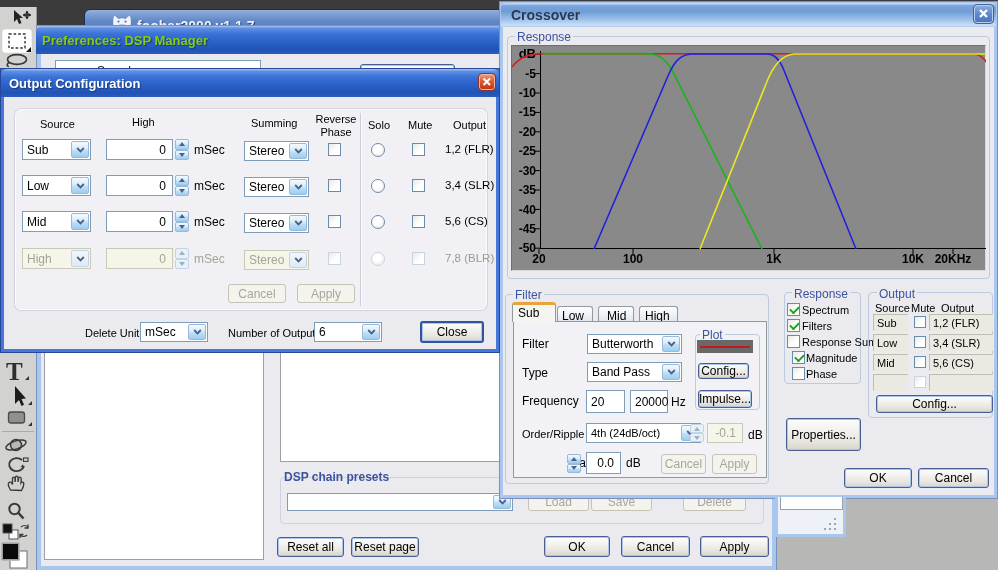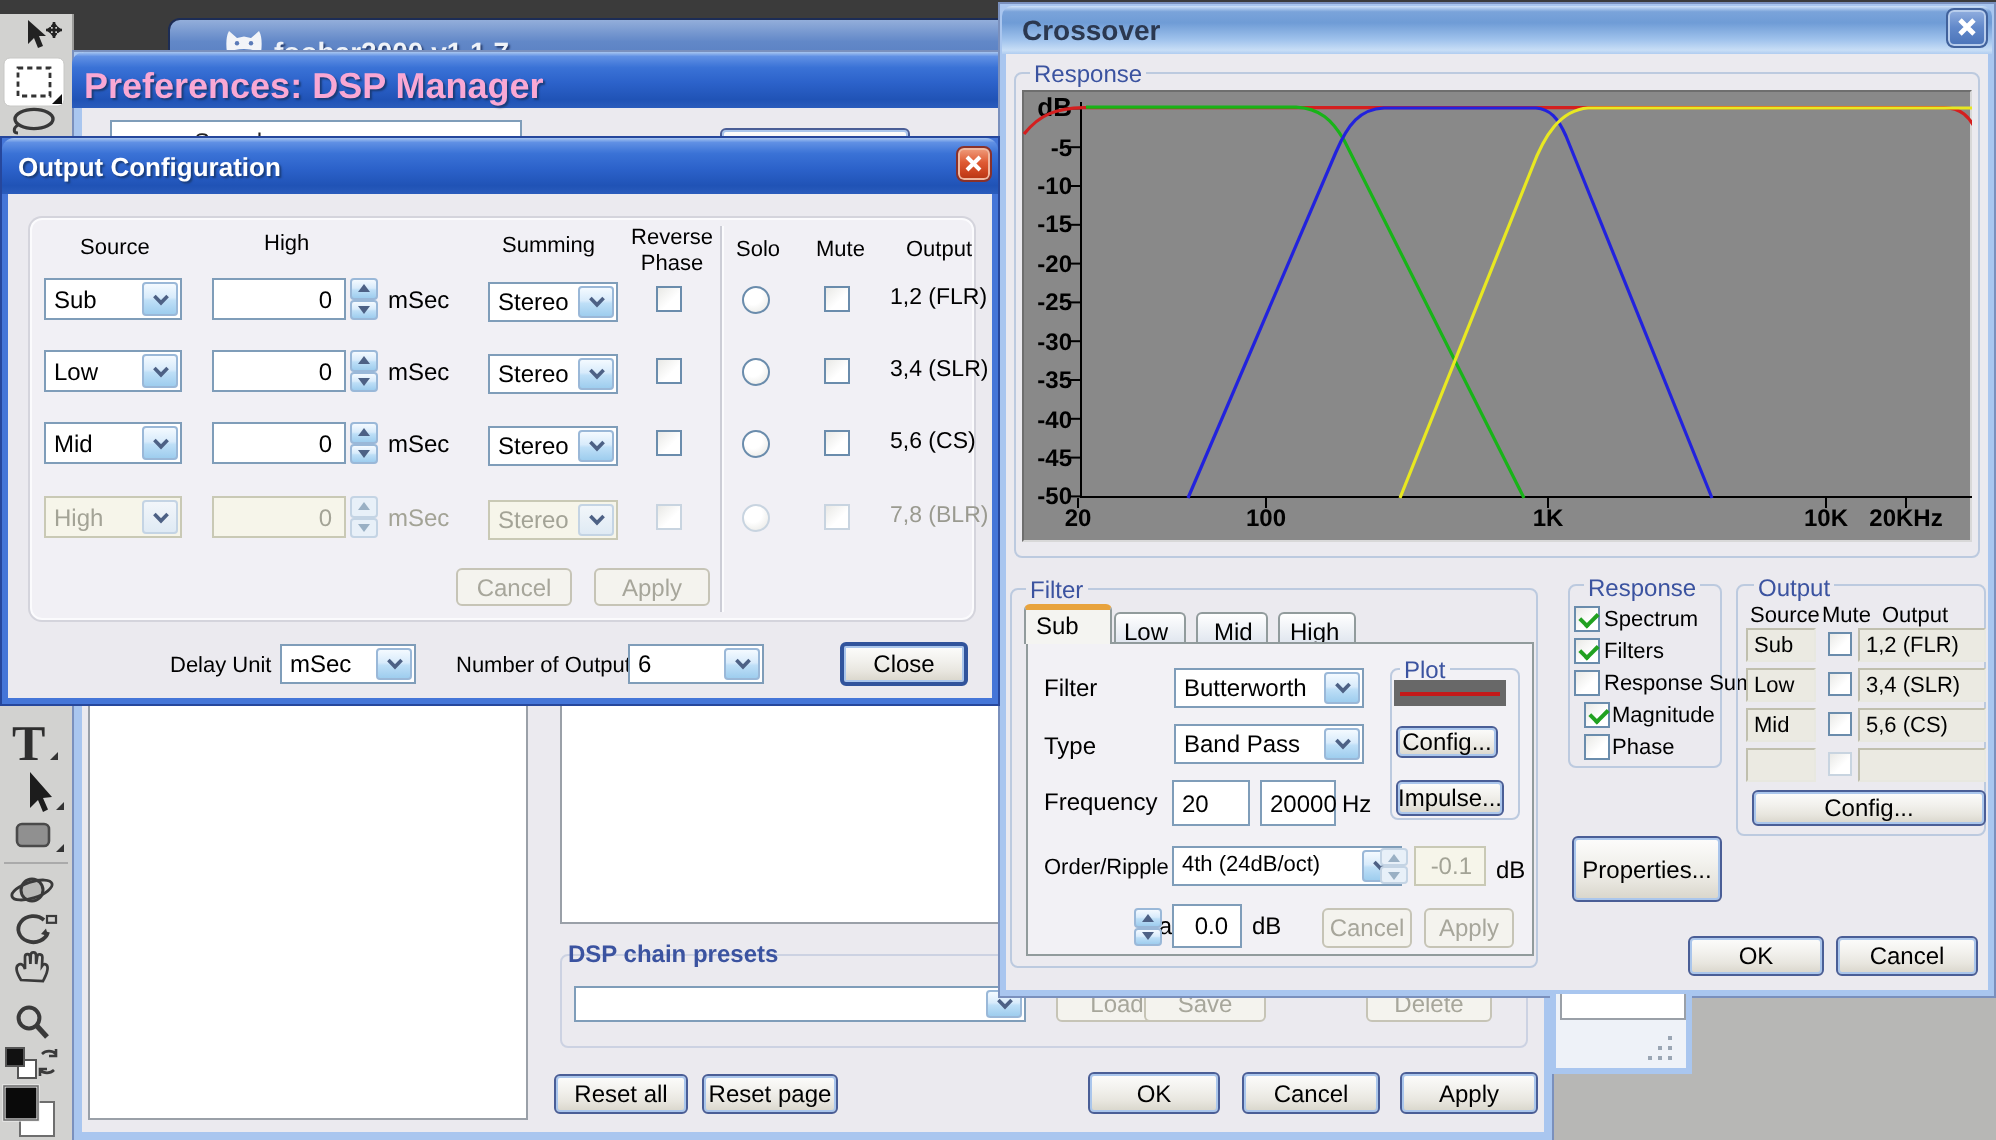--- a/index.html
+++ b/index.html
@@ -82,41 +82,41 @@
 <svg class="a" style="left:110px;top:13px;" width="24" height="16">
     <path d="M3.5 13.5 Q2.5 6 4.5 2.5 L8.5 6 L12 5.2 L15.5 6 L19.5 2.5 Q21.5 6 20.5 13.5 Q17 11.5 12 11.5 Q7 11.5 3.5 13.5 Z" fill="#f2f4f8"></path>
     <circle cx="8.5" cy="8.6" r="1.1" fill="#5a7ab8"></circle>
     <circle cx="15.5" cy="8.6" r="1.1" fill="#5a7ab8"></circle>
   </svg>
 <div class="t" style="left:137px;top:19px;font-size:14px;font-weight:bold;color:#eef2f8;text-shadow:1px 1px 1px #2a4070;">foobar2000 v1.1.7</div>
 
 <div class="a" style="left:37px;top:26px;width:739px;height:544px;box-sizing:border-box;border:4px solid #a9c6ef;border-top:none;outline:1px solid #7a90bd;background:#ebeaef;"></div>
 <div class="a" style="left:36px;top:26px;width:740px;height:28px;border-radius:6px 6px 0 0;
  background:linear-gradient(180deg,#a8c6f0 0%,#6090e4 8%,#3a72d6 28%,#2c62ca 55%,#2053b6 85%,#2a5cbc 100%);"></div>
-<div class="t" style="left:42px;top:34px;font-size:18px;font-weight:bold;color:#f9a8d4;text-shadow:1px 1px 1px #1a3c78;">Preferences: DSP Manager</div>
+<div class="t" style="left:42px;top:34px;font-size:13px;font-weight:bold;color:#84cc16;text-shadow:1px 1px 1px #1a3c78;">Preferences: DSP Manager</div>
 
 <div class="a" style="left:55px;top:60px;width:204px;height:16px;background:#fff;border:1px solid #7f9db9;"></div>
 <div class="t" style="left:97px;top:65px;color:#222;">Search</div>
 <div class="btn" style="left:360px;top:64px;width:95px;height:22px;"></div>
 
 <div class="a" style="left:44px;top:160px;width:218px;height:398px;background:#fff;border:1px solid #9aa0a8;"></div>
 
 <div class="a" style="left:280px;top:160px;width:480px;height:300px;background:#fff;border:1px solid #9aa0a8;"></div>
 
 <div class="gb" style="left:280px;top:477px;width:484px;height:47px;border-color:#ccd2e2;"></div>
 <div class="t" style="left:284px;top:471px;font-weight:bold;color:#3b53a0;">DSP chain presets</div>
 <div class="combo" style="left:287px;top:493px;width:226px;height:18px;">
     <span class="dd">
       <svg class="chev" width="9" height="6">
         <path d="M1.2 1 L4.5 4.4 L7.8 1" stroke="#4d6185" stroke-width="1.8" fill="none"></path>
       </svg>
     </span>
   </div>
 <div class="btn dis" style="left:528px;top:493px;width:61px;height:18px;">Load</div>
-<div class="btn dis" style="left:572px;top:493px;width:61px;height:18px;">Save</div>
+<div class="btn dis" style="left:591px;top:493px;width:61px;height:18px;">Save</div>
 <div class="btn dis" style="left:683px;top:493px;width:63px;height:18px;">Delete</div>
 
 <div class="btn" style="left:277px;top:537px;width:67px;height:20px;">Reset all</div>
 <div class="btn" style="left:351px;top:537px;width:68px;height:20px;">Reset page</div>
 <div class="btn" style="left:544px;top:536px;width:66px;height:21px;">OK</div>
 <div class="btn" style="left:621px;top:536px;width:69px;height:21px;">Cancel</div>
 <div class="btn" style="left:700px;top:536px;width:69px;height:21px;">Apply</div>
 
 <div class="a" style="left:500px;top:2px;width:497px;height:496px;box-sizing:border-box;border:3px solid #a9c6ef;outline:1px solid #7a90bd;background:#ebeaef;"></div>
 <div class="a" style="left:501px;top:3px;width:495px;height:24px;border-radius:5px 5px 0 0;
@@ -444,21 +444,21 @@
         <path d="M1.2 1 L4.5 4.4 L7.8 1" stroke="#4d6185" stroke-width="1.8" fill="none"></path>
       </svg>
     </span>
   </div>
 <span class="cb" style="left:328px;top:251.5px; border-color:#c8d4e0;"></span>
 <span class="rad" style="left:371px;top:251.5px; border-color:#c8d4e0;"></span>
 <span class="cb" style="left:412px;top:251.5px; border-color:#c8d4e0;"></span>
 <div class="t" style="left:445px;top:253px;color:#9a9a90;font-size:11.5px;">7,8 (BLR)</div>
 <div class="btn dis" style="left:228px;top:284px;width:58px;height:19px;">Cancel</div>
 <div class="btn dis" style="left:297px;top:284px;width:58px;height:19px;">Apply</div>
-<div class="t" style="left:85px;top:328px;font-size:11px;">Delay Unit</div>
+<div class="t" style="left:85px;top:328px;font-size:11px;">Delete Unit</div>
 <div class="combo" style="left:140px;top:322px;width:68px;height:20px;">
     <span class="tx">mSec</span>
     <span class="dd">
       <svg class="chev" width="9" height="6">
         <path d="M1.2 1 L4.5 4.4 L7.8 1" stroke="#4d6185" stroke-width="1.8" fill="none"></path>
       </svg>
     </span>
   </div>
 <div class="t" style="left:228px;top:328px;font-size:11px;">Number of Output</div>
 <div class="combo" style="left:314px;top:322px;width:68px;height:20px;">

